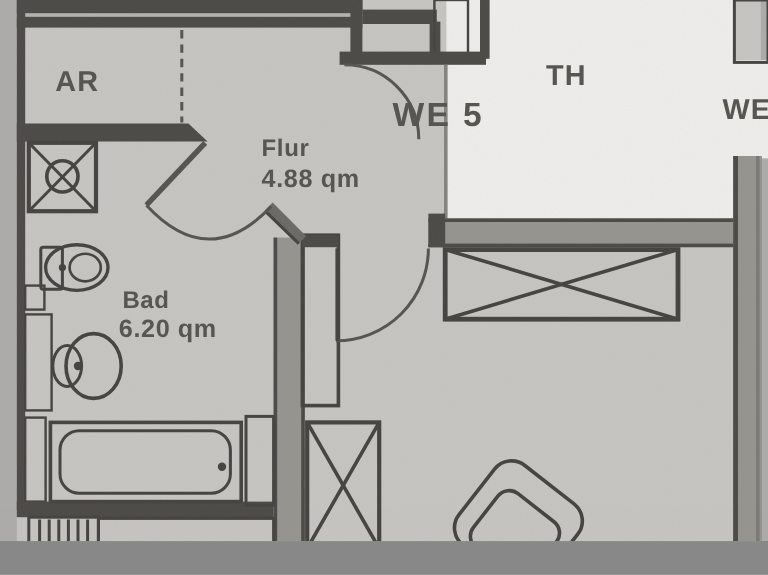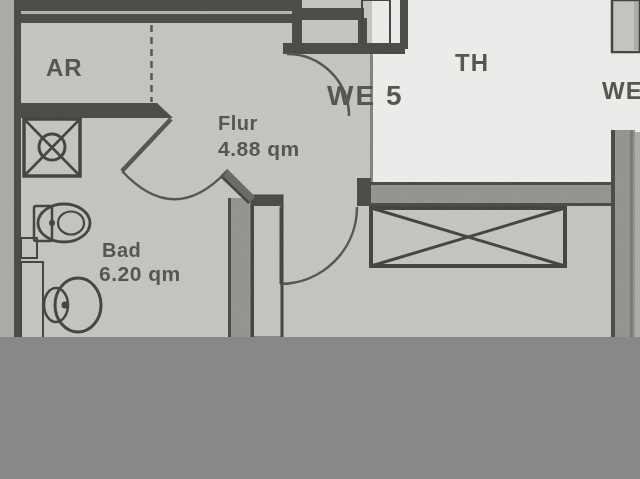--- a/index.html
+++ b/index.html
@@ -1,16 +1,16 @@
 <!DOCTYPE html>
 <html><head>
 <meta charset="utf-8">
 <style>
   html,body{margin:0;padding:0;background:#888;}
-  #stage{width:640px;height:337px;position:relative;overflow:hidden;background:#22c55e;}
+  #stage{width:640px;height:451px;position:relative;overflow:hidden;background:#22c55e;}
   svg{display:block;}
   text{font-family:"Liberation Sans", sans-serif;font-weight:bold;fill:#55534e;}
   .lbl-room{font-size:24px;letter-spacing:1px;}
   .lbl-we5{font-size:28px;letter-spacing:2px;}
   .lbl-small{font-size:20px;letter-spacing:0.5px;}
   .lbl-area{font-size:21px;letter-spacing:0.5px;}
   .wallD{fill:#4b4946;}
   .wallG{fill:#96948f;}
   .paper{fill:#efeeec;}
   .floorL{fill:#cecdc9;}

